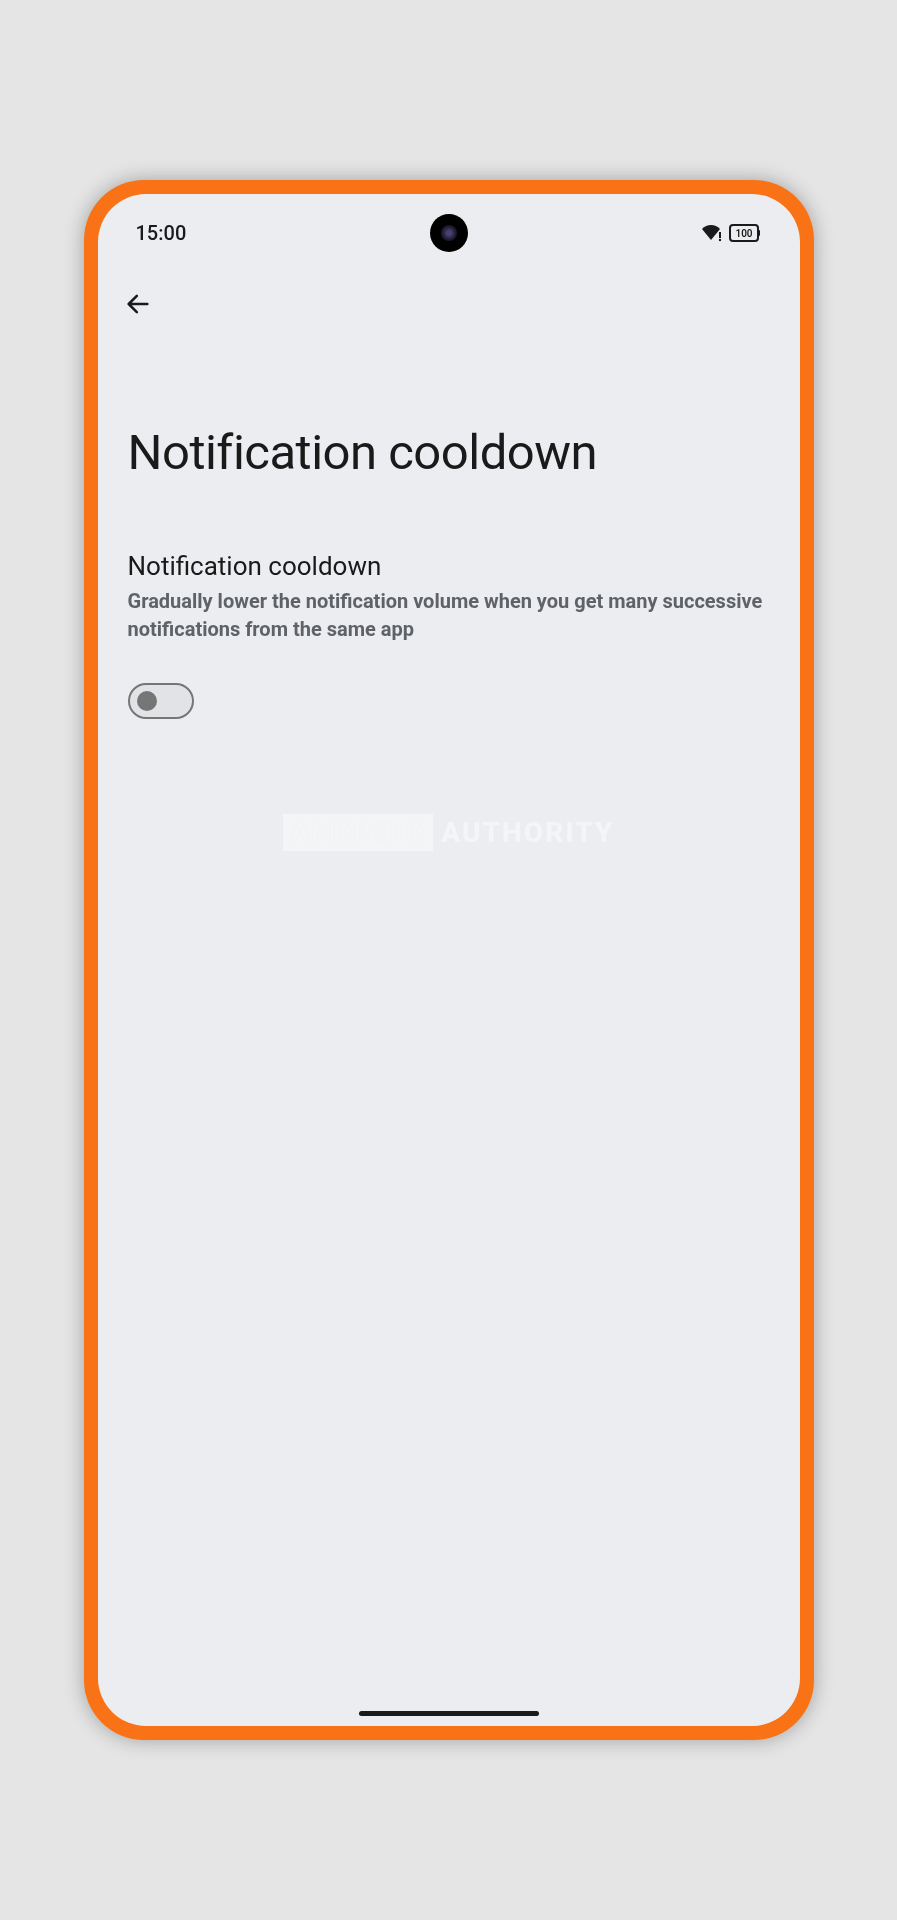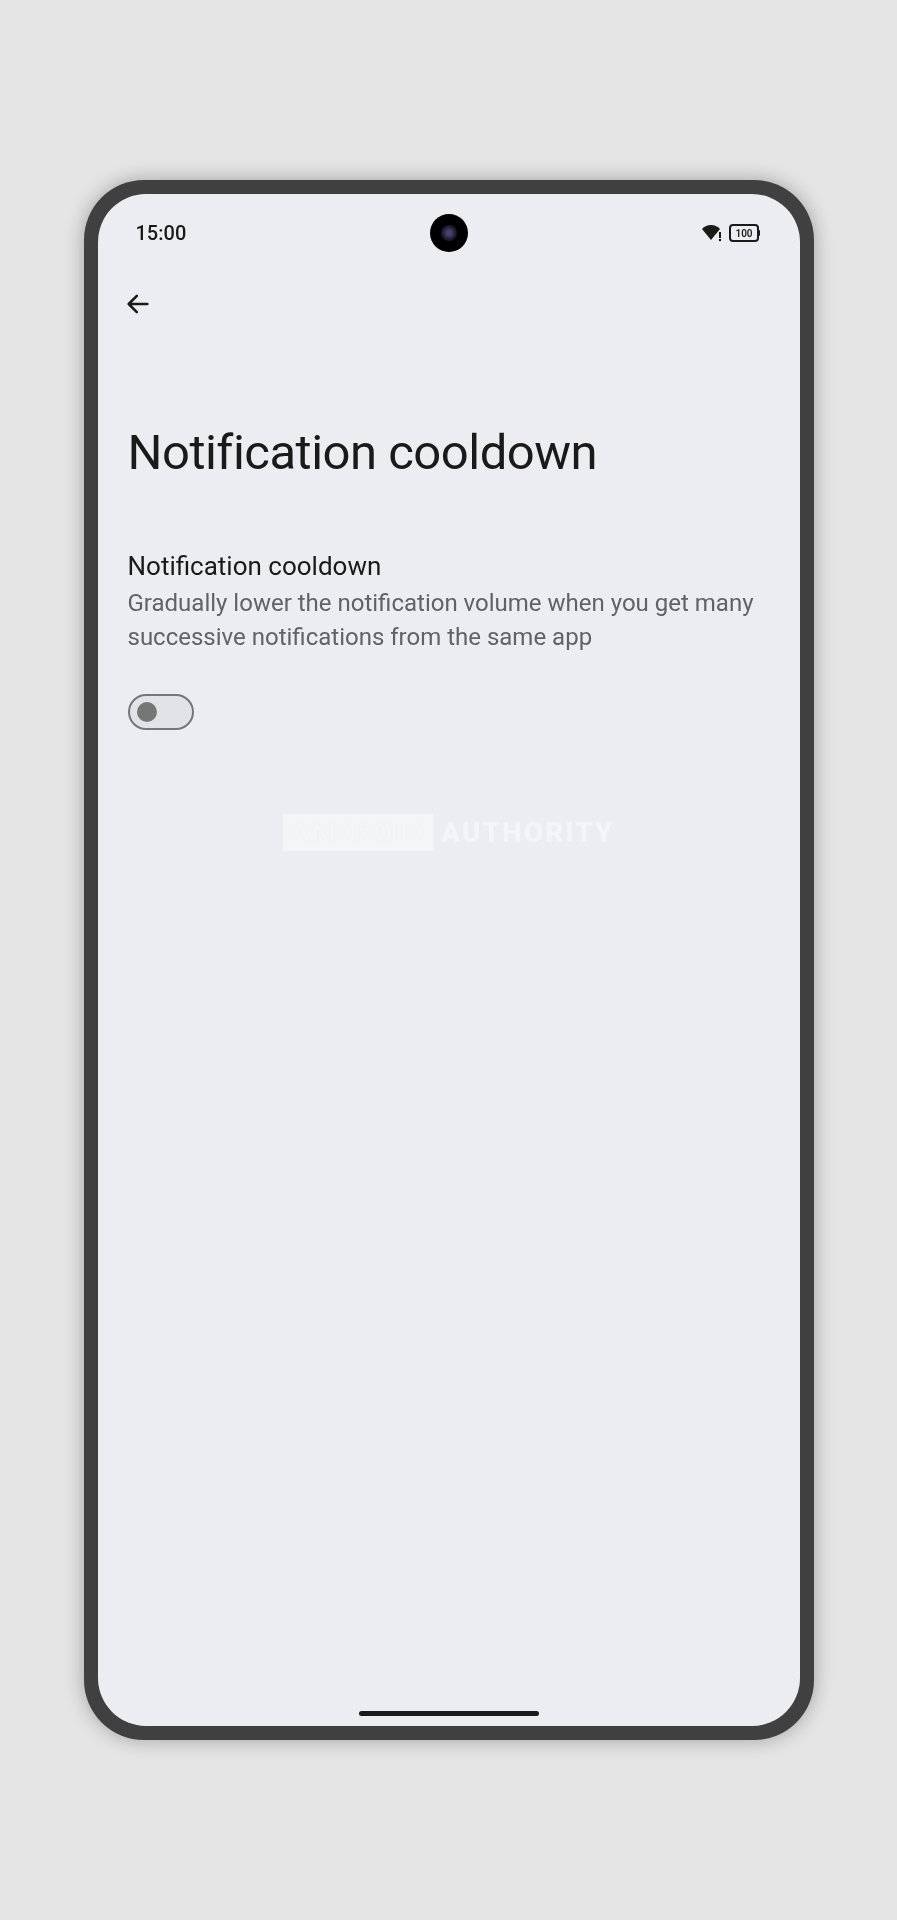--- a/index.html
+++ b/index.html
@@ -13,21 +13,21 @@
       height: 1920px;
       display: flex;
       align-items: center;
       justify-content: center;
       font-family: -apple-system, BlinkMacSystemFont, 'Segoe UI', Roboto, sans-serif;
       overflow: hidden;
     }
     .phone-frame {
       width: 730px;
       height: 1560px;
-      background: #404040;
+      background: #f97316;
       border-radius: 60px;
       padding: 14px;
       position: relative;
       box-shadow: 0 0 20px rgba(0,0,0,0.3);
     }
     .phone-screen {
       width: 100%;
       height: 100%;
       background: #ecedf1;
       border-radius: 48px;
@@ -110,22 +110,22 @@
     .settings-item-text {
       flex: 1;
     }
     .settings-item-title {
       font-size: 26px;
       font-weight: 400;
       color: #1a1a1a;
       margin-bottom: 6px;
     }
     .settings-item-subtitle {
-      font-size: 24px;
-      font-weight: 400;
+      font-size: 20px;
+      font-weight: 700;
       color: #5f6368;
       line-height: 1.4;
     }
     .toggle-switch {
       width: 66px;
       height: 36px;
       background: #e1e3e6;
       border: 2px solid #747775;
       border-radius: 20px;
       position: relative;

